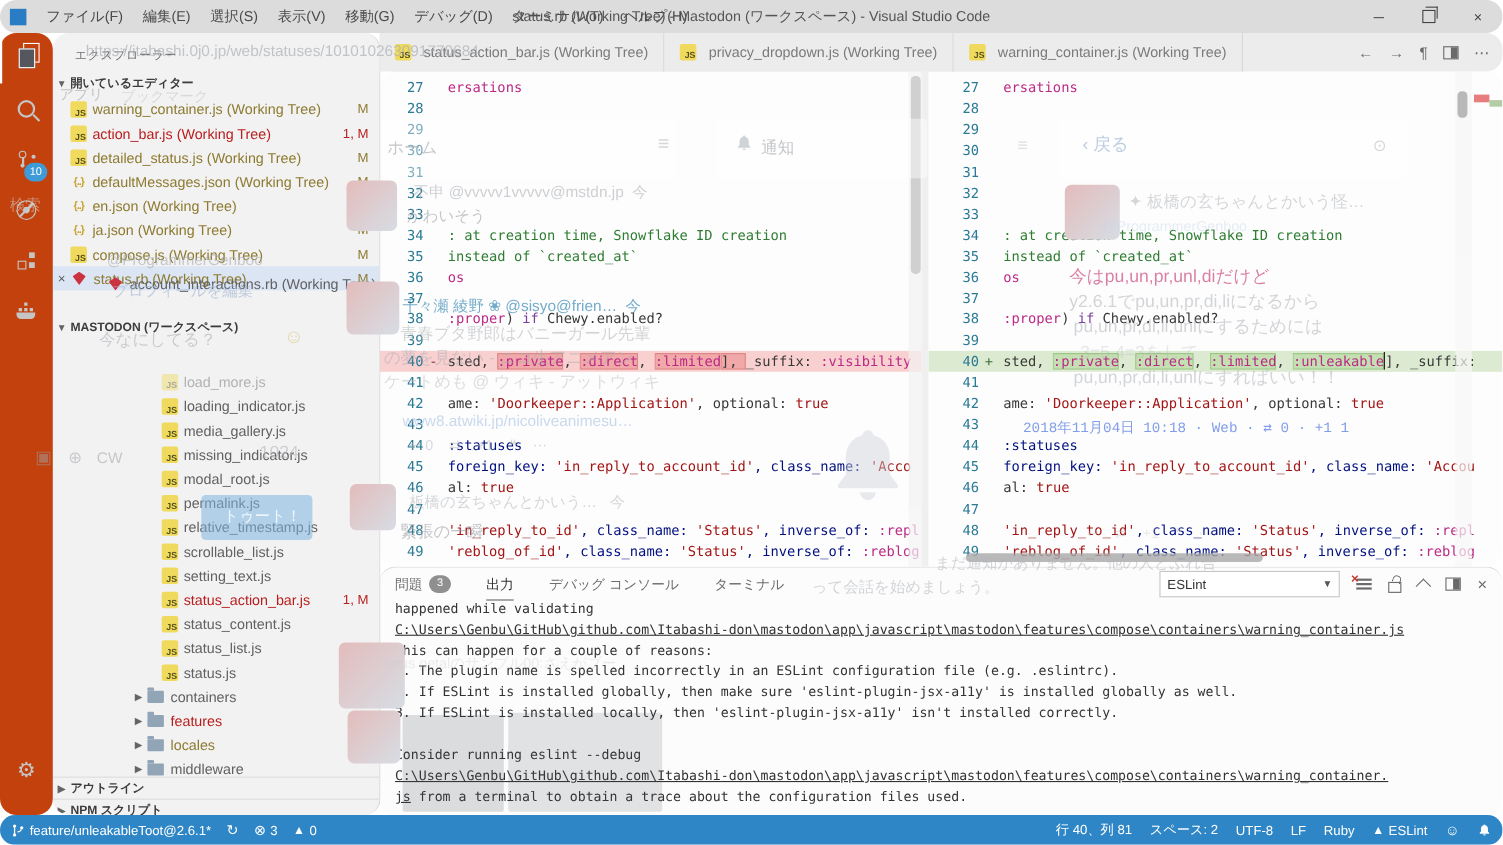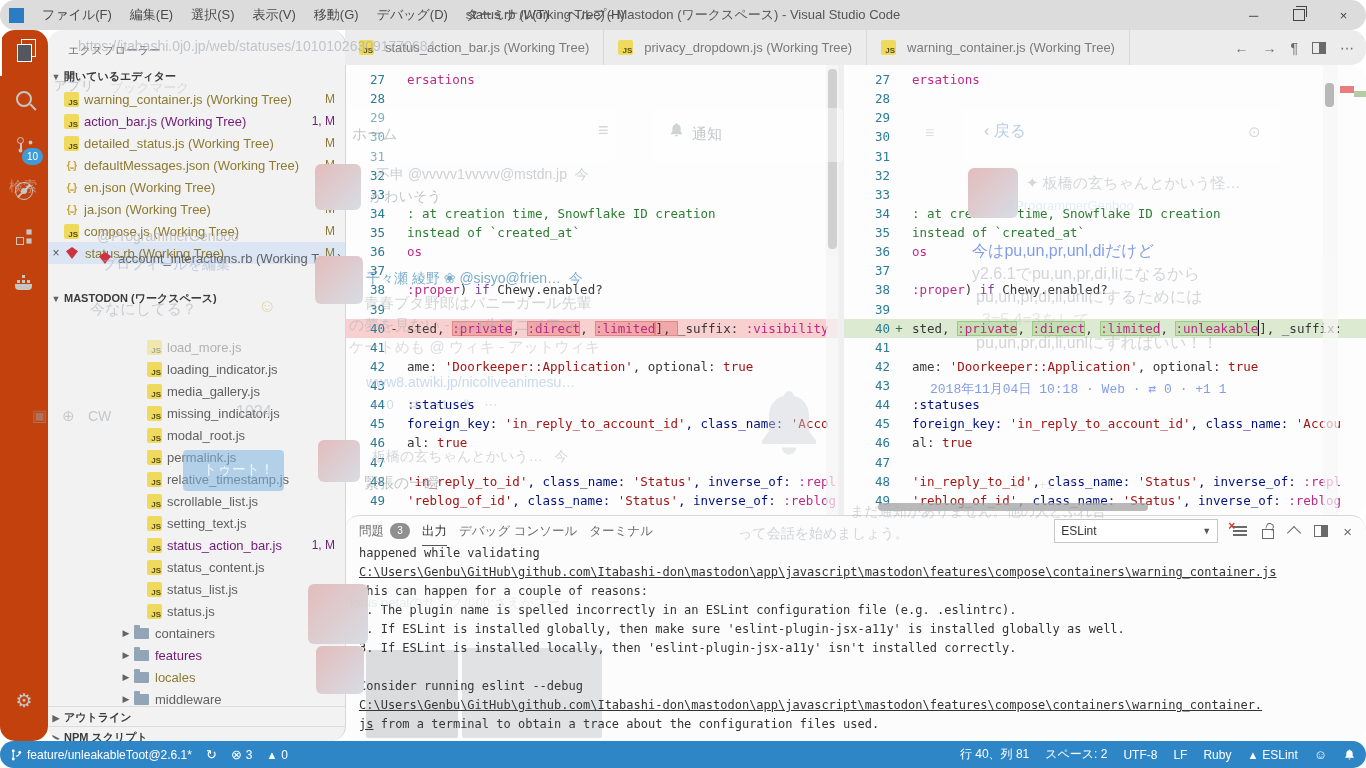--- a/index.html
+++ b/index.html
@@ -47,21 +47,21 @@
   #sidebar{left:48px;top:30px;width:297px;height:711px;background:#f2f2f2;z-index:10;overflow:hidden;border-right:1px solid #d6d6d6;}
   .sb-title{position:absolute;left:20px;top:13px;font-size:11px;color:#6f6f6f;letter-spacing:.4px;}
   .sec-hd{position:absolute;left:0;width:297px;height:20px;font-size:11px;font-weight:bold;color:#3b3b3b;line-height:20px;}
   .sec-hd .tw{display:inline-block;width:16px;text-align:center;color:#646464;font-size:9px;}
   .row{position:absolute;left:0;width:297px;height:22px;display:flex;align-items:center;font-size:13px;color:#616161;cursor:pointer;}
   .row.sel{background:#dbe5f4;}
   .row .close-x{width:16px;text-align:center;color:#555;font-size:12px;flex:none;}
   .row .sp16{width:16px;flex:none;}
   .row .lbl{overflow:hidden;text-overflow:ellipsis;white-space:nowrap;flex:1;}
   .row .badge{flex:none;margin-right:10px;margin-left:6px;font-size:12px;}
-  .c-mod{color:#8d7a30;} .c-err{color:#701a75;} .c-norm{color:#616161;}
+  .c-mod{color:#8d7a30;} .c-err{color:#b91c1c;} .c-norm{color:#616161;}
   .ic{flex:none;margin-right:5px;display:inline-flex;align-items:center;justify-content:center;}
   .ic-js{width:15px;height:15px;background:#efda5d;border-radius:2px;color:#55501a;font-size:8px;font-weight:bold;
          display:flex;align-items:flex-end;justify-content:flex-end;padding:0 1px 0 0;box-sizing:border-box;}
   .ic-json{width:15px;height:15px;color:#c9a32f;font-size:10px;font-weight:bold;letter-spacing:-1px;}
   .ic-rb{width:12px;height:12px;background:#cc3340;clip-path:polygon(50% 0,100% 35%,50% 100%,0 35%);margin:0 7px 0 2px;}
   .ic-folder{width:15px;height:11px;background:#92a5b7;border-radius:1px;position:relative;margin-right:6px;}
   .ic-folder:before{content:'';position:absolute;left:0;top:-3px;width:6px;height:3px;background:#92a5b7;border-radius:1px 1px 0 0;}
   .tw8{width:16px;text-align:center;color:#646464;font-size:9px;flex:none;}
   
   #tabbar{left:345px;top:30px;width:1021px;height:35px;background:#ececec;display:flex;z-index:10;}
@@ -613,21 +613,21 @@
   <div class="vsb" style="left:978px;top:0;width:15px;height:450px;background:#f6f6f6;">
     <div class="thumb" style="top:18px;height:24px;background:#9a9a9a;"></div>
   </div>
   <div class="ruler-mark" style="left:995px;top:21px;width:14px;height:7px;background:#e87d7d;"></div>
   <div class="ruler-mark" style="left:1009px;top:26px;width:12px;height:6px;background:#b3ccA5;"></div>
   <div class="ruler-mark" style="left:533px;top:438px;width:270px;height:8px;background:#a8a8a8;border-radius:4px;opacity:.8;"></div>
 </div>
 
 <div id="panel" class="abs">
   <div id="panel-hd">
-    <span id="panel-tabs" style="display:flex;gap:12px;justify-content:flex-end;">
+    <span id="panel-tabs" style="display:flex;gap:32px;justify-content:flex-end;">
         <span class="ptab">
           <span>問題</span>
           <span class="pbadge">3</span>
         </span>
         <span class="ptab active">
           <span>出力</span>
         </span>
         <span class="ptab">
           <span>デバッグ コンソール</span>
         </span>
@@ -776,21 +776,21 @@
     <span class="gh nw" style="font-size: 14px; color: #0369a1; left: 366px; top: 270px; opacity: 0.55;">千々瀬 綾野 ❀ @sisyo@frien…  今</span>
     <span class="gh nw" style="font-size: 15px; color: rgb(168, 172, 177); left: 349px; top: 316px; opacity: 0.5;">の夢を見ない - ニコ生アニメアン</span>
     <span class="gh nw" style="font-size: 15px; color: rgb(168, 172, 177); left: 364px; top: 294px; opacity: 0.5;">青春ブタ野郎はバニーガール先輩</span>
     <span class="gh nw" style="font-size: 15px; color: rgb(179, 183, 188); left: 349px; top: 338px; opacity: 0.45;">ケートめも @ ウィキ - アットウィキ</span>
     <span class="gh nw" style="font-size: 14px; color: rgb(169, 194, 226); left: 366px; top: 374px; opacity: 0.6;">www8.atwiki.jp/nicoliveanimesu…</span>
     <span class="gh nw" style="font-size: 13px; color: rgb(185, 189, 194); left: 372px; top: 397px; opacity: 0.55;">↩ 0    ⇄    +1    ❝    ⋯</span>
     <span class="gh nw" style="font-size: 14px; color: rgb(179, 183, 188); left: 372px; top: 448px; opacity: 0.55;">板橋の玄ちゃんとかいう…   今</span>
     <span class="gh nw" style="font-size: 15px; color: rgb(155, 159, 164); left: 364px; top: 474px; opacity: 0.6;">緊張の一瞬</span>
     <span class="gh nw" style="font-size: 15px; color: rgb(179, 183, 188); left: 1026px; top: 174px; opacity: 0.55;">✦ 板橋の玄ちゃんとかいう怪…</span>
     <span class="gh nw" style="font-size: 13px; color: rgb(195, 212, 234); left: 1002px; top: 198px; opacity: 0.4;">@ProgrammerGenboo</span>
-    <span class="gh nw" style="font-size: 16px; color: #1d4ed8; left: 972px; top: 241px; opacity: 0.55;">今はpu,un,pr,unl,diだけど</span>
+    <span class="gh nw" style="font-size: 16px; color: #be185d; left: 972px; top: 241px; opacity: 0.55;">今はpu,un,pr,unl,diだけど</span>
     <span class="gh nw" style="font-size: 16px; color: rgb(176, 180, 185); left: 972px; top: 264px; opacity: 0.55;">y2.6.1でpu,un,pr,di,liになるから</span>
     <span class="gh nw" style="font-size: 16px; color: rgb(176, 180, 185); left: 976px; top: 287px; opacity: 0.55;">pu,un,pr,di,li,unlにするためには</span>
     <span class="gh nw" style="font-size: 16px; color: rgb(176, 180, 185); left: 982px; top: 310px; opacity: 0.3;">3=5,4=3をして</span>
     <span class="gh nw" style="font-size: 16px; color: rgb(176, 180, 185); left: 976px; top: 333px; opacity: 0.55;">pu,un,pr,di,li,unlにすればいい！！</span>
     <span class="gh nw" style="font-size: 13px; color: #1d4ed8; left: 930px; top: 380px; opacity: 0.55; font-family: Liberation Mono, monospace;">2018年11月04日 10:18 · Web · ⇄ 0 · +1 1</span>
     <span class="gh nw" style="font-size: 13px; color: rgb(198, 202, 207); left: 988px; top: 477px; opacity: 0.4;">↩    ⇄    +1    ❝    ⋯</span>
     <span class="gh" style="width: 82px; height: 82px; color: rgb(206, 211, 217); left: 748px; top: 385px; opacity: 0.45;"><svg viewBox="0 0 16 16" width="100%" height="100%" fill="currentColor">
         <path d="M8 1.2c.5 0 .9.4 1 .9 1.9.5 2.9 2 2.9 3.9v3l1.4 1.9v.6H2.7v-.6L4.1 9V6c0-1.9 1-3.4 2.9-3.9.1-.5.5-.9 1-.9zM6.6 12.2h2.8a1.4 1.4 0 0 1-2.8 0z"></path>
       </svg></span>
     <span class="gh nw" style="font-size: 14px; color: rgb(176, 180, 185); left: 850px; top: 503px; opacity: 0.55;">まだ通知がありません。他の人とふれ合</span>

